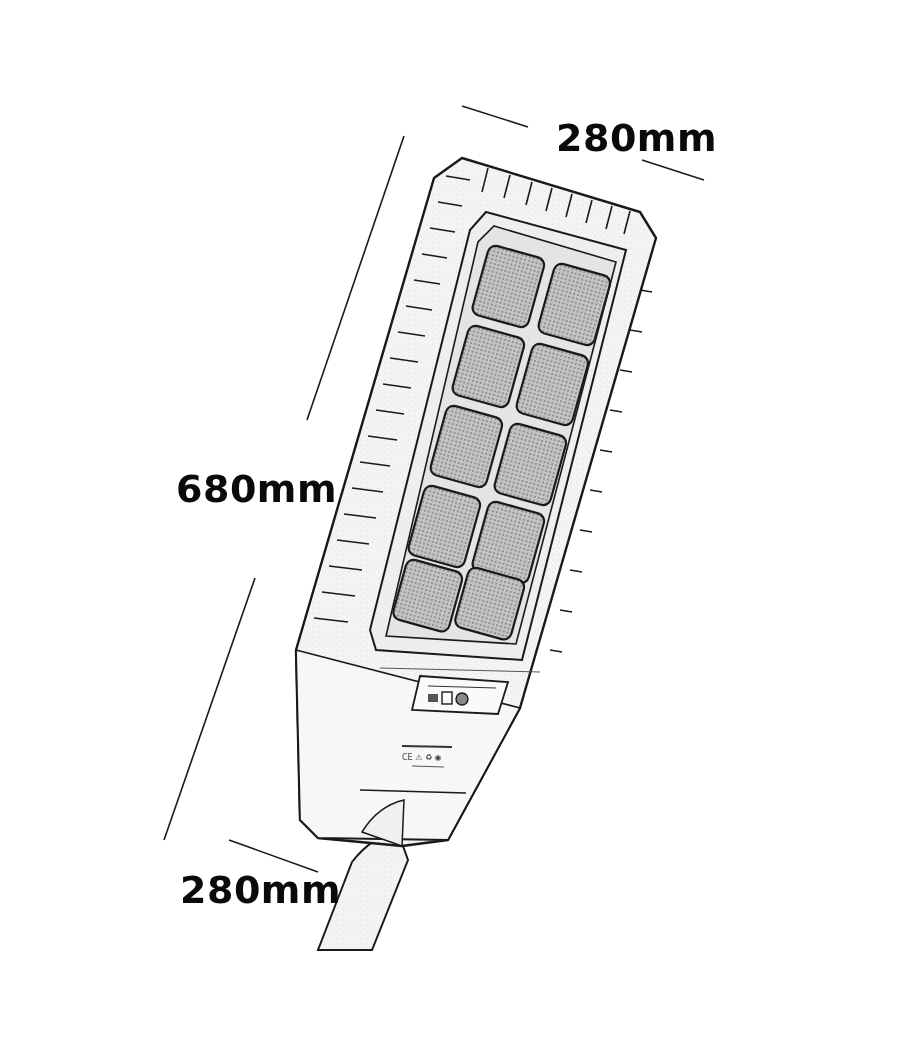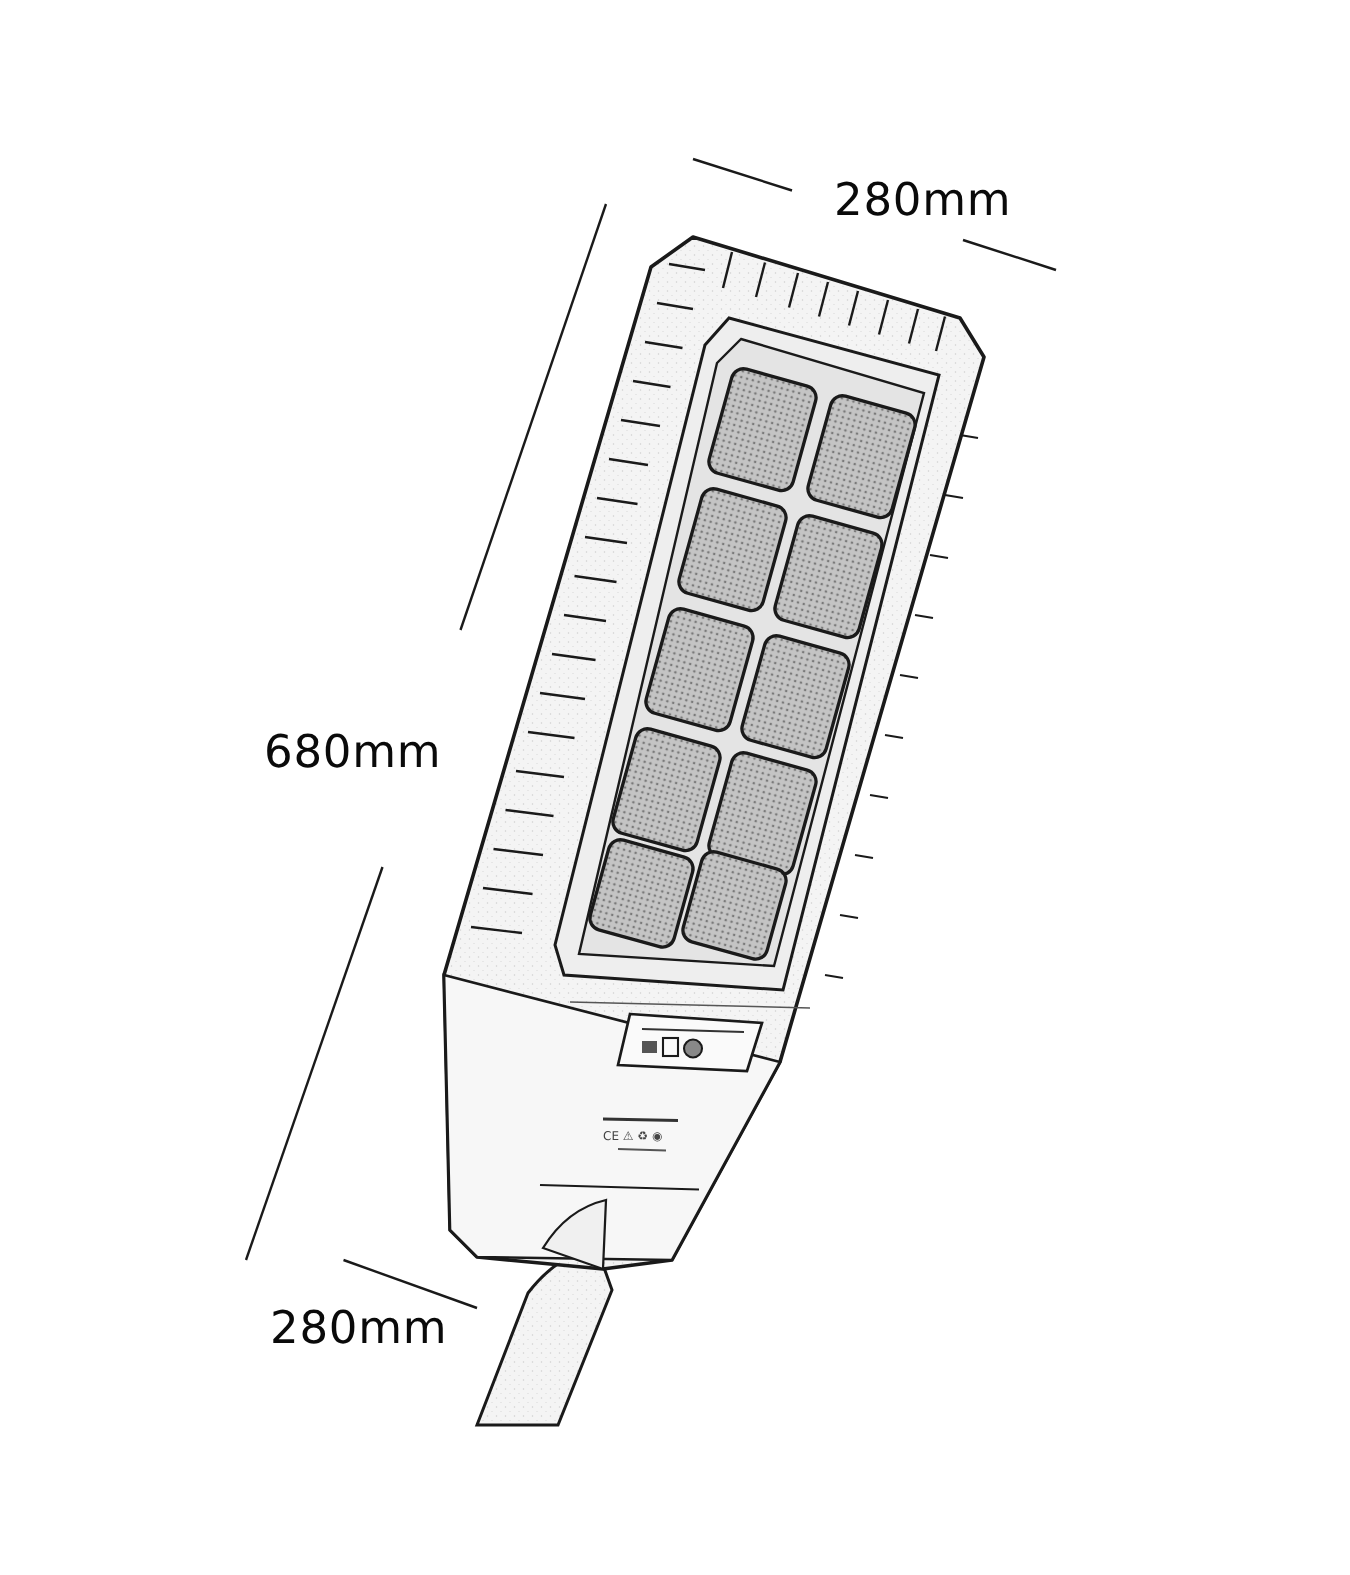--- a/index.html
+++ b/index.html
@@ -1,20 +1,20 @@
 <!DOCTYPE html>
 <html><head>
   <meta charset="utf-8">
   <style>
     html, body { margin: 0; padding: 0; background: #ffffff; }
     body { width: 900px; height: 1050px; position: relative; overflow: hidden; font-family: "DejaVu Sans", sans-serif; }
     .canvas { position: absolute; left: 0; top: 0; width: 900px; height: 1050px; }
-    .dim-label { position: absolute; font-family: "DejaVu Sans", sans-serif; font-weight: normal; color: #0a0a0a; font-size: 30px; letter-spacing: 0.5px; white-space: nowrap; }
+    .dim-label { position: absolute; font-family: "DejaVu Sans", sans-serif; font-weight: bold; color: #0a0a0a; font-size: 38px; letter-spacing: 0.5px; white-space: nowrap; }
     #lbl-top { left: 556px; top: 116px; }
-    #lbl-height { left: 176px; top: 484px; }
+    #lbl-height { left: 176px; top: 467px; }
     #lbl-bottom { left: 180px; top: 868px; }
   </style>
 </head>
 <body>
 
 <div class="canvas">
   <svg width="900" height="1050" viewBox="0 0 900 1050">
     <defs>
       <pattern id="dots" width="4" height="4" patternUnits="userSpaceOnUse">
         <rect width="4" height="4" fill="#c4c4c4"></rect>

